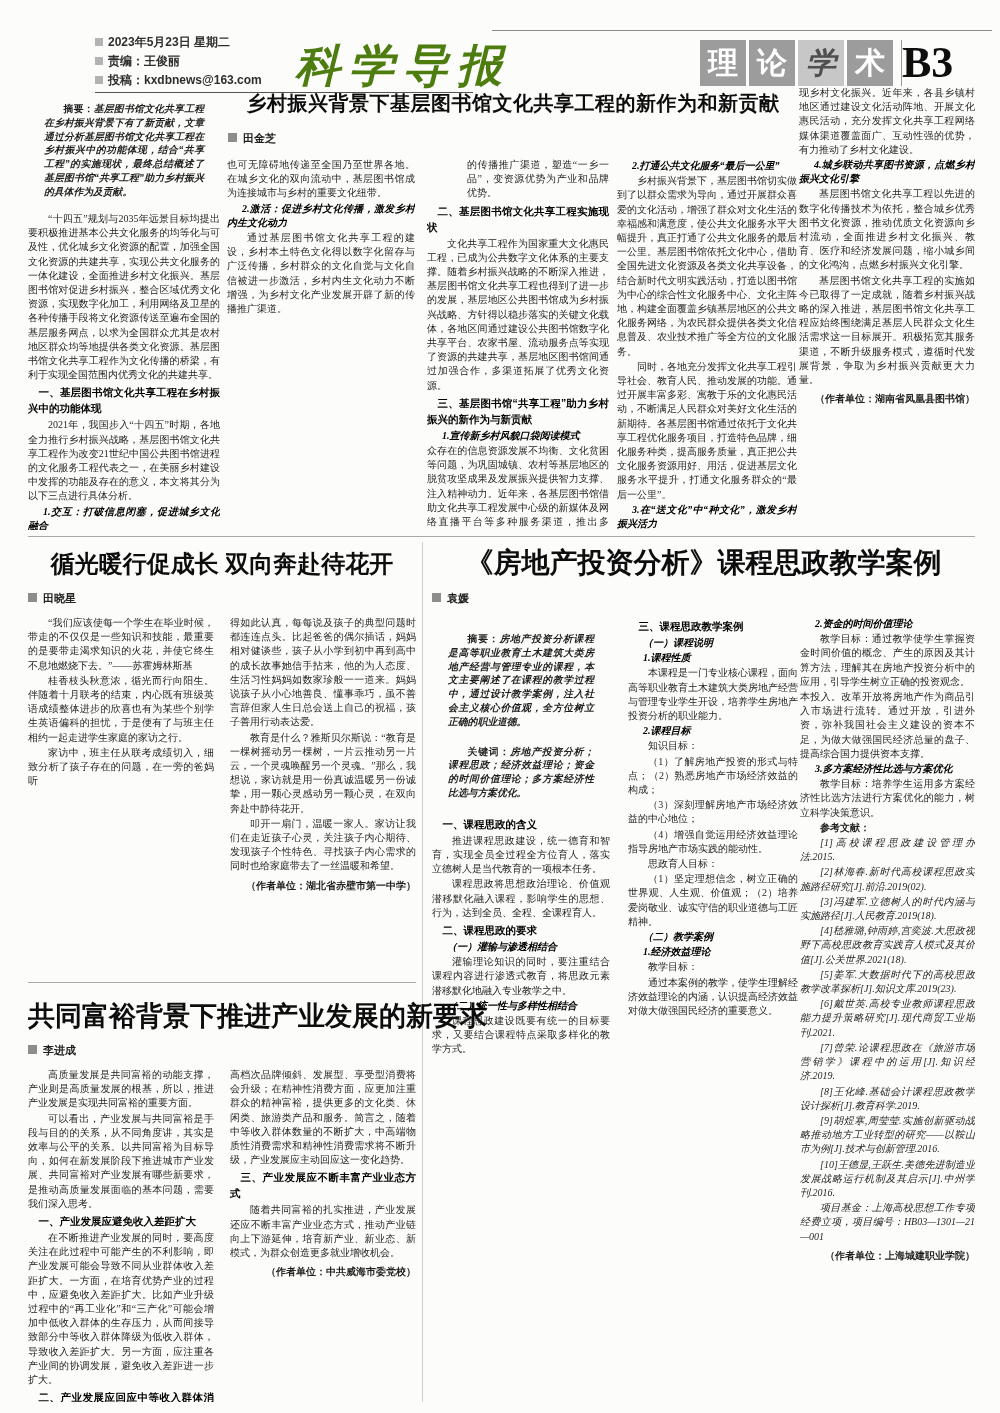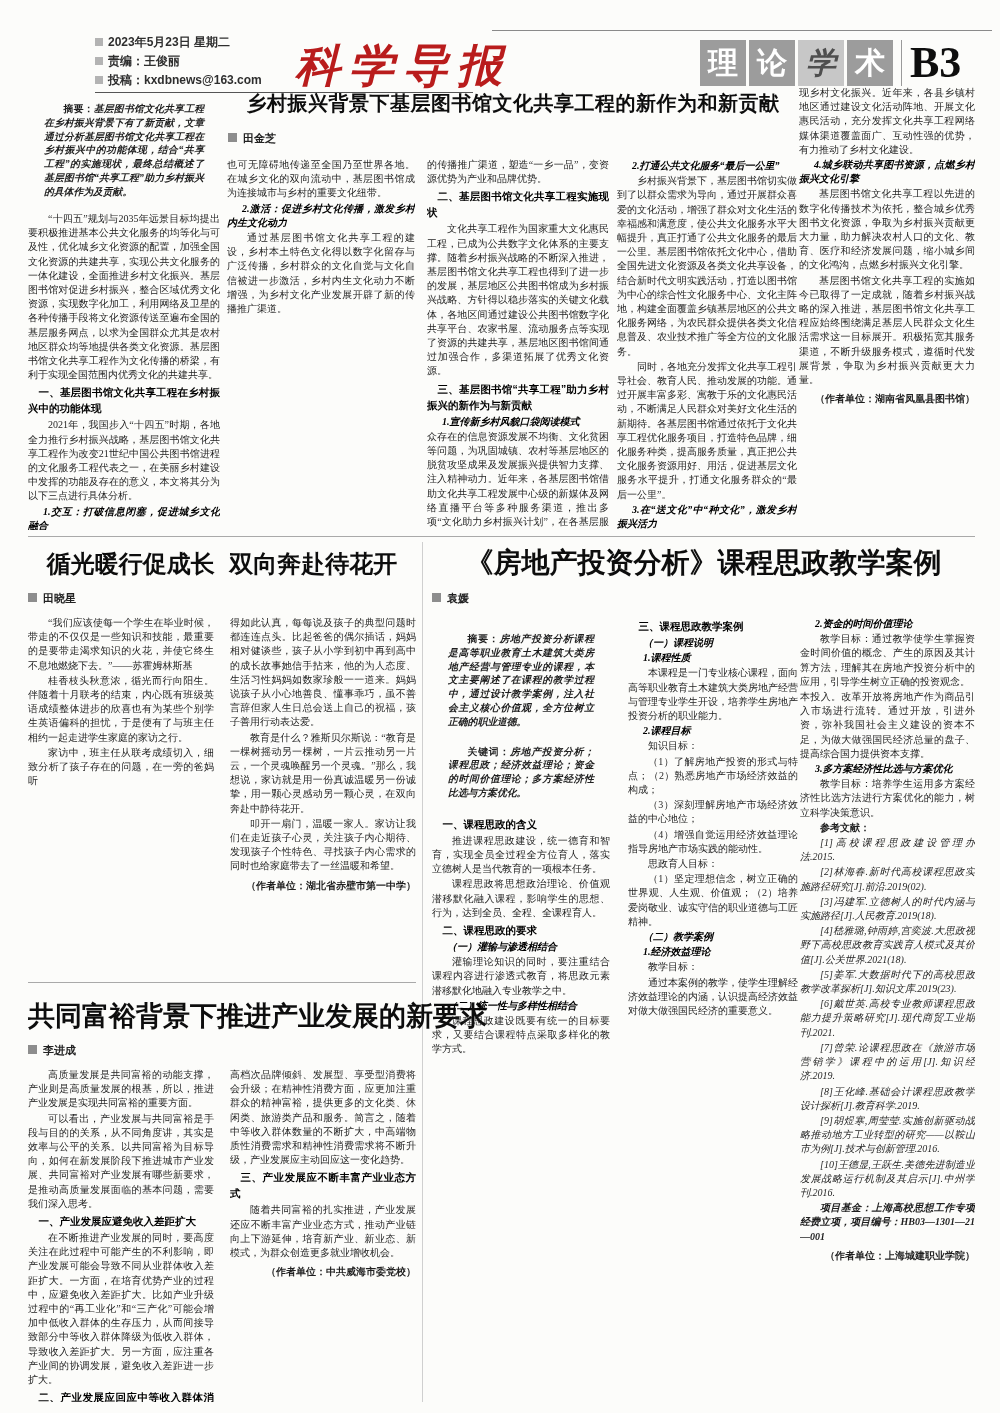--- a/index.html
+++ b/index.html
@@ -2,38 +2,38 @@
 <html><head>
 <meta charset="utf-8">
 <style>
   html,body{margin:0;padding:0;background:#e9e9e6;}
   .page{position:relative;width:1000px;height:1413px;margin:0 auto;background:#fcfcfa;color:#1c1c1c;overflow:hidden;font-family:"Liberation Serif",serif;}
   .abs{position:absolute;}
   .rule{position:absolute;background:#a9a9a9;}
   
   .meta{font:700 12px/19px "Liberation Sans",sans-serif;color:#2e2e2e;}
   .meta-row .sq{display:inline-block;width:8px;height:8px;background:#b3b3b3;margin-right:5px;}
-  .masthead{font:700 italic 45px "Liberation Serif",serif;color:#b91c1c;letter-spacing:9px;white-space:nowrap;}
+  .masthead{font:700 italic 45px "Liberation Serif",serif;color:#4d7c0f;letter-spacing:9px;white-space:nowrap;}
   .secboxes{display:flex;align-items:center;}
   .secbox{width:46px;height:46px;background:#9c9c9c;color:#ffffff;display:flex;align-items:center;justify-content:center;font:700 30px "Liberation Sans",sans-serif;margin-right:3px;}
   .secbox.alt{background:#c7c7c7;color:#4f4f4f;font-style:italic;font-family:"Liberation Serif",serif;}
-  .pageno{font:700 44px/46px "Liberation Serif",serif;color:#0e0e0e;margin-left:5px;padding-left:8px;border-left:1px solid #9a9a9a;}
+  .pageno{font:700 44px/46px "Liberation Serif",serif;color:#0e0e0e;margin-left:5px;border-left:1px solid #9a9a9a;}
   
-  .art-title{font-family:Liberation Mono, monospace;font-weight:700;text-align:center;color:#0d0d0d;white-space:nowrap;}
+  .art-title{font-family:Liberation Sans, sans-serif;font-weight:700;text-align:center;color:#0d0d0d;white-space:nowrap;}
   .byline{text-align:left;font:700 11px/16px "Liberation Sans",sans-serif;color:#222;}
   .bysq{display:inline-block;width:9px;height:9px;background:#8d8d8d;margin-right:6px;}
   .col{font:10px/14.2px "Liberation Serif",serif;text-align:justify;color:#1f1f1f;overflow:hidden;}
   .col p{margin:0 0 1px 0;text-indent:2em;}
   .hd1{font:700 10.5px/16px "Liberation Sans",sans-serif;text-indent:1em !important;margin:2px 0 !important;color:#000;}
   .hd2{font:italic 700 10px/14.2px "Liberation Serif",serif;text-indent:1.5em !important;margin:1px 0 !important;color:#000;}
   .abstract p{font:italic 700 9.8px/13.8px "Liberation Serif",serif;margin:16px;}
   .kicker{font-style:normal;}
   .author{text-align:right;font-weight:700;text-indent:0 !important;margin-top:5px !important;}
   .ref{font-style:italic;}
-  .fund{font-style:italic;font-weight:700;}
+  .fund{font-style:italic;font-weight:400;}
 </style>
 </head>
 <body>
 
 <div class="page">
 
   <div class="abs meta" style="left:95px;top:33px;width:380px;">
     <div class="meta-row"><span class="sq"></span><span>2023年5月23日 星期二</span></div>
     <div class="meta-row"><span class="sq"></span><span>责编：王俊丽</span></div>
     <div class="meta-row"><span class="sq"></span><span>投稿：kxdbnews@163.com</span></div>
@@ -66,40 +66,40 @@
 
     </div>
 
     <div class="abs col" style="left:199px;top:72px;width:188px;height:372px;">
       <p style="text-indent:0;">也可无障碍地传递至全国乃至世界各地。在城乡文化的双向流动中，基层图书馆成为连接城市与乡村的重要文化纽带。</p>
       <p class="hd2">2.激活：促进乡村文化传播，激发乡村内生文化动力</p>
       <p>通过基层图书馆文化共享工程的建设，乡村本土特色文化得以数字化留存与广泛传播，乡村群众的文化自觉与文化自信被进一步激活，乡村内生文化动力不断增强，为乡村文化产业发展开辟了新的传播推广渠道。</p>
     </div>
 
     <div class="abs col" style="left:399px;top:72px;width:182px;height:372px;">
-      <p style="text-indent:0;">的传播推广渠道，塑造“一乡一品”，变资源优势为产业和品牌优势。</p>
+      <p style="text-indent:0;margin-left:40px;">的传播推广渠道，塑造“一乡一品”，变资源优势为产业和品牌优势。</p>
       <p class="hd1">二、基层图书馆文化共享工程实施现状</p>
       <p>文化共享工程作为国家重大文化惠民工程，已成为公共数字文化体系的主要支撑。随着乡村振兴战略的不断深入推进，基层图书馆文化共享工程也得到了进一步的发展，基层地区公共图书馆成为乡村振兴战略、方针得以稳步落实的关键文化载体，各地区间通过建设公共图书馆数字化共享平台、农家书屋、流动服务点等实现了资源的共建共享，基层地区图书馆间通过加强合作，多渠道拓展了优秀文化资源。</p>
       <p class="hd1">三、基层图书馆“共享工程”助力乡村振兴的新作为与新贡献</p>
       <p class="hd2">1.宣传新乡村风貌口袋阅读模式</p>
       <p style="text-indent:0;">众存在的信息资源发展不均衡、文化贫困等问题，为巩固城镇、农村等基层地区的脱贫攻坚成果及发展振兴提供智力支撑、注入精神动力。近年来，各基层图书馆借助文化共享工程发展中心级的新媒体及网络直播平台等多种服务渠道，推出多项“文化助力乡村振兴计划”，在各基层服务点开设知识讲堂、创业技术帮扶讲座、生活惠民服务等多个服务功能板块，真正做到了从基层群众的实际需求出发，采取线上线下相结合的服务模式，提供包括技能培训、教育辅导、就业创业等多种全方位的文化服务。</p>
     </div>
 
     <div class="abs col" style="left:589px;top:72px;width:180px;height:372px;">
       <p class="hd2">2.打通公共文化服务“最后一公里”</p>
       <p>乡村振兴背景下，基层图书馆切实做到了以群众需求为导向，通过开展群众喜爱的文化活动，增强了群众对文化生活的幸福感和满意度，使公共文化服务水平大幅提升，真正打通了公共文化服务的最后一公里。基层图书馆依托文化中心，借助全国先进文化资源及各类文化共享设备，结合新时代文明实践活动，打造以图书馆为中心的综合性文化服务中心、文化主阵地，构建全面覆盖乡镇基层地区的公共文化服务网络，为农民群众提供各类文化信息普及、农业技术推广等全方位的文化服务。</p>
       <p>同时，各地充分发挥文化共享工程引导社会、教育人民、推动发展的功能。通过开展丰富多彩、寓教于乐的文化惠民活动，不断满足人民群众对美好文化生活的新期待。各基层图书馆通过依托于文化共享工程优化服务项目，打造特色品牌，细化服务种类，提高服务质量，真正把公共文化服务资源用好、用活，促进基层文化服务水平提升，打通文化服务群众的“最后一公里”。</p>
       <p class="hd2">3.在“送文化”中“种文化”，激发乡村振兴活力</p>
 
     </div>
 
     <div class="abs col" style="left:771px;top:0;width:176px;height:444px;">
       <p style="text-indent:0;">现乡村文化振兴。近年来，各县乡镇村地区通过建设文化活动阵地、开展文化惠民活动，充分发挥文化共享工程网络媒体渠道覆盖面广、互动性强的优势，有力推动了乡村文化建设。</p>
       <p class="hd2">4.城乡联动共享图书资源，点燃乡村振兴文化引擎</p>
-      <p>基层图书馆文化共享工程以先进的数字化传播技术为依托，整合城乡优秀图书文化资源，争取为乡村振兴贡献更大力量，助力解决农村人口的文化、教育、医疗和经济发展问题，缩小城乡间的文化鸿沟，点燃乡村振兴文化引擎。</p>
+      <p>基层图书馆文化共享工程以先进的数字化传播技术为依托，整合城乡优秀图书文化资源，推动优质文化资源向乡村流动，全面推进乡村文化振兴、教育、医疗和经济发展问题，缩小城乡间的文化鸿沟，点燃乡村振兴文化引擎。</p>
       <p>基层图书馆文化共享工程的实施如今已取得了一定成就，随着乡村振兴战略的深入推进，基层图书馆文化共享工程应始终围绕满足基层人民群众文化生活需求这一目标展开。积极拓宽其服务渠道，不断升级服务模式，遵循时代发展背景，争取为乡村振兴贡献更大力量。</p>
       <p class="author">（作者单位：湖南省凤凰县图书馆）</p>
     </div>
   </div>
 
   <div class="rule" style="left:28px;top:536px;width:947px;height:1px;"></div>
   <div class="rule" style="left:422px;top:542px;width:1px;height:860px;background:#cfcfcf;"></div>
 
   <div class="abs" style="left:28px;top:542px;width:388px;height:432px;">
     <div class="abs art-title" style="left:0;top:6px;width:388px;font-size:24px;">循光暖行促成长  双向奔赴待花开</div>

